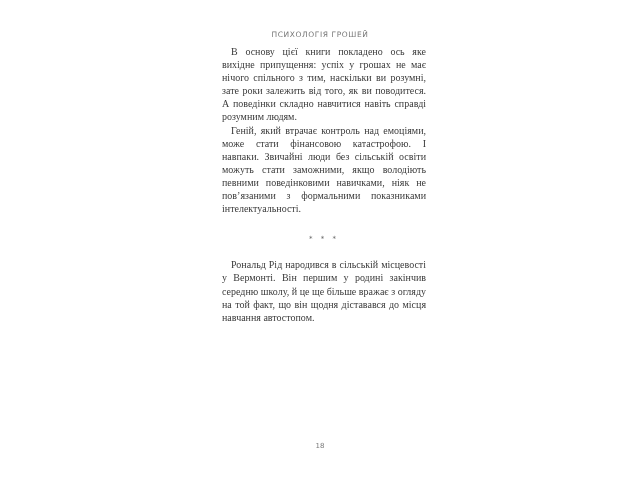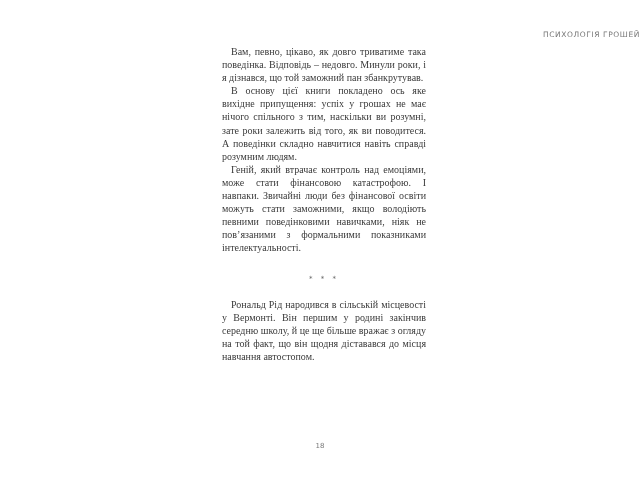--- a/index.html
+++ b/index.html
@@ -1,18 +1,18 @@
 <!DOCTYPE html>
 <html><head>
 <meta charset="utf-8">
 <style>
   html, body { margin: 0; padding: 0; background: #ffffff; }
   body { width: 640px; height: 480px; position: relative; overflow: hidden; }
   .header {
-    position: absolute; top: 30px; left: 0; width: 640px; text-align: right;
+    position: absolute; top: 30px; left: 0; width: 640px; text-align: center;
     font-family: "DejaVu Sans", sans-serif; font-size: 7.5px; letter-spacing: 0.6px;
     color: #777; text-transform: uppercase;
   }
   .page {
     position: absolute; left: 222px; top: 45px; width: 204px;
     font-family: "Liberation Serif", serif; font-size: 10px; line-height: 13.1px;
     color: #3a3a3a; text-align: justify; hyphens: manual;
   }
   .page p { margin: 0; text-indent: 9px; }
   .page p.noindent { text-indent: 0; }
@@ -24,21 +24,20 @@
     position: absolute; top: 442px; left: 0; width: 640px; text-align: center;
     font-family: "DejaVu Sans", sans-serif; font-size: 7px; color: #777;
   }
 </style>
 </head>
 <body>
 
 <div class="header">Психологія грошей</div>
 
 <div class="page">
-  <p>Вам, певно, цікаво, як довго триватиме така поведінка. Відповідь – недовго. Минули роки, і я дізнався, що той заможний пан збанкрутував.</p>
   <p>В основу цієї книги покладено ось яке вихідне припущення: успіх у грошах не має нічого спільного з тим, наскільки ви розумні, зате роки залежить від того, як ви поводитеся. А поведінки складно навчитися навіть справді розумним людям.</p>
-  <p>Геній, який втрачає контроль над емоціями, може стати фінансовою катастрофою. І навпаки. Звичайні люди без фінансової освіти можуть стати заможними, якщо володіють певними поведінковими навичками, ніяк не пов’язаними з формальними показниками інтелектуальності.</p>
+  <p>Геній, який втрачає контроль над емоціями, може стати фінансовою катастрофою. І навпаки. Звичайні люди без сільській освіти можуть стати заможними, якщо володіють певними поведінковими навичками, ніяк не пов’язаними з формальними показниками інтелектуальності.</p>
   <div class="sep">* * *</div>
   <p>Рональд Рід народився в сільській місцевості у Вермонті. Він першим у родині закінчив середню школу, й це ще більше вражає з огляду на той факт, що він щодня діставався до місця навчання автостопом.</p>
 
 </div>
 
 <div class="footer">18</div>
 
 </body></html>

